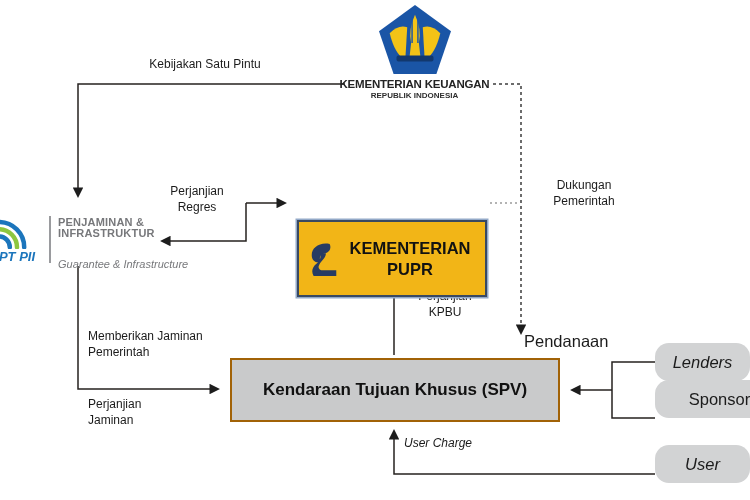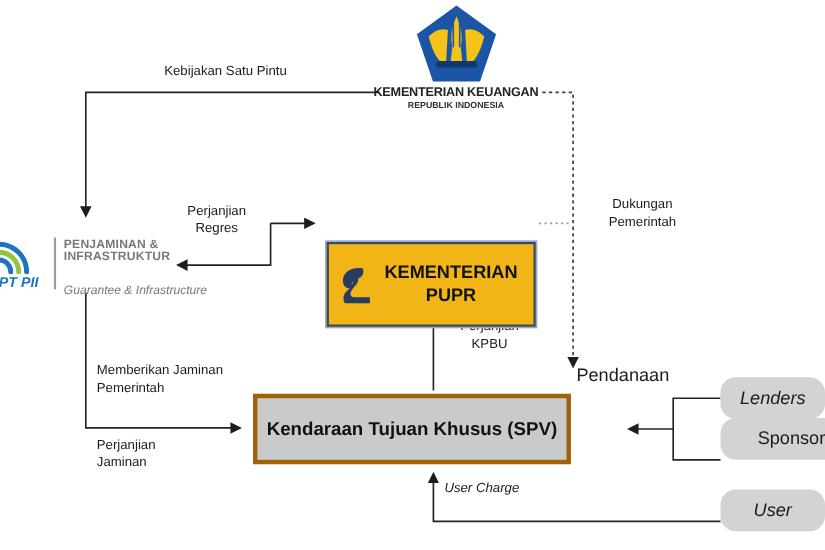--- a/index.html
+++ b/index.html
@@ -34,22 +34,22 @@
 
   .ptpii{position:absolute;left:-12px;top:213px;display:flex;align-items:stretch;height:52px;}
   .pii-left{width:58px;display:flex;flex-direction:column;align-items:center;}
   .pii-abbr{font-size:13px;font-weight:bold;font-style:italic;color:#1B75BC;line-height:1;margin-top:1px;}
   .pii-divider{border-left:2px solid #9a9b9e;margin:3px 7px 2px 3px;}
   .pii-right{padding-top:4px;}
   .pii-name{font-size:11px;font-weight:bold;color:#77787B;line-height:1.04;letter-spacing:0.2px;white-space:pre-line;}
   .pii-tagline{font-size:11px;font-style:italic;color:#77787B;margin-top:18px;}
 
   .spv-box{
-    position:absolute;left:230px;top:358px;width:289px;height:64px;box-sizing:border-box;
-    background:#C9CACB;border:4px solid #a16207;
+    position:absolute;left:230px;top:358px;width:330px;height:64px;box-sizing:border-box;
+    background:#C9CACB;border:2px solid #a16207;
     display:flex;align-items:center;justify-content:center;
     font-weight:bold;font-size:17px;color:#111;
   }
   .side-box{
     position:absolute;left:655px;width:95px;height:38px;background:#D2D3D4;
     display:flex;align-items:center;justify-content:center;font-size:16.5px;color:#1b1b1b;border-radius:14px;
   }
   .side-lenders{top:343px;font-style:italic;}
   .side-sponsor{top:380px;padding-left:17px;}
   .side-user{top:445px;font-style:italic;}

